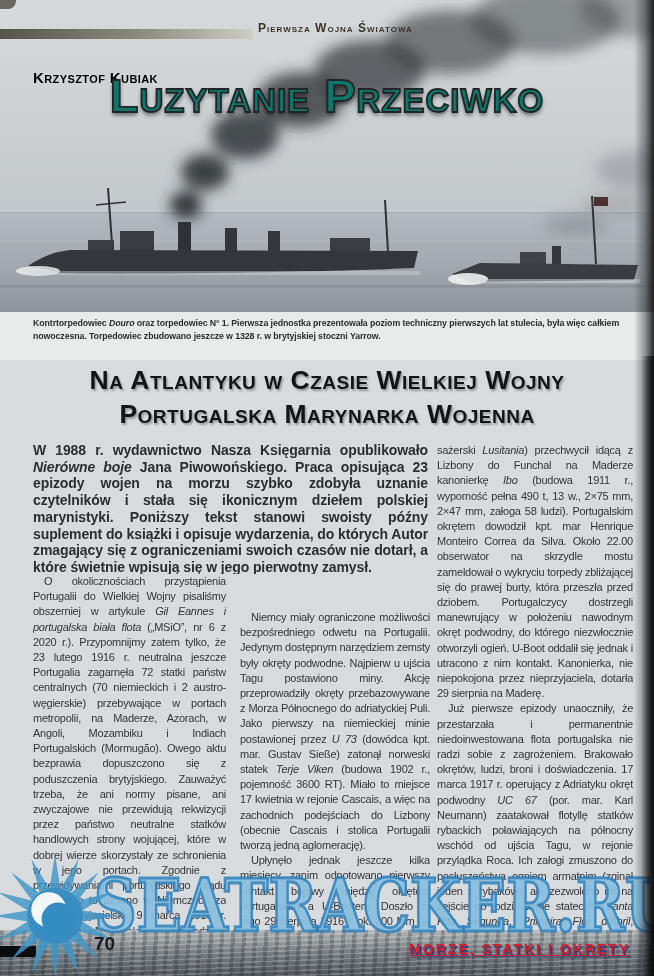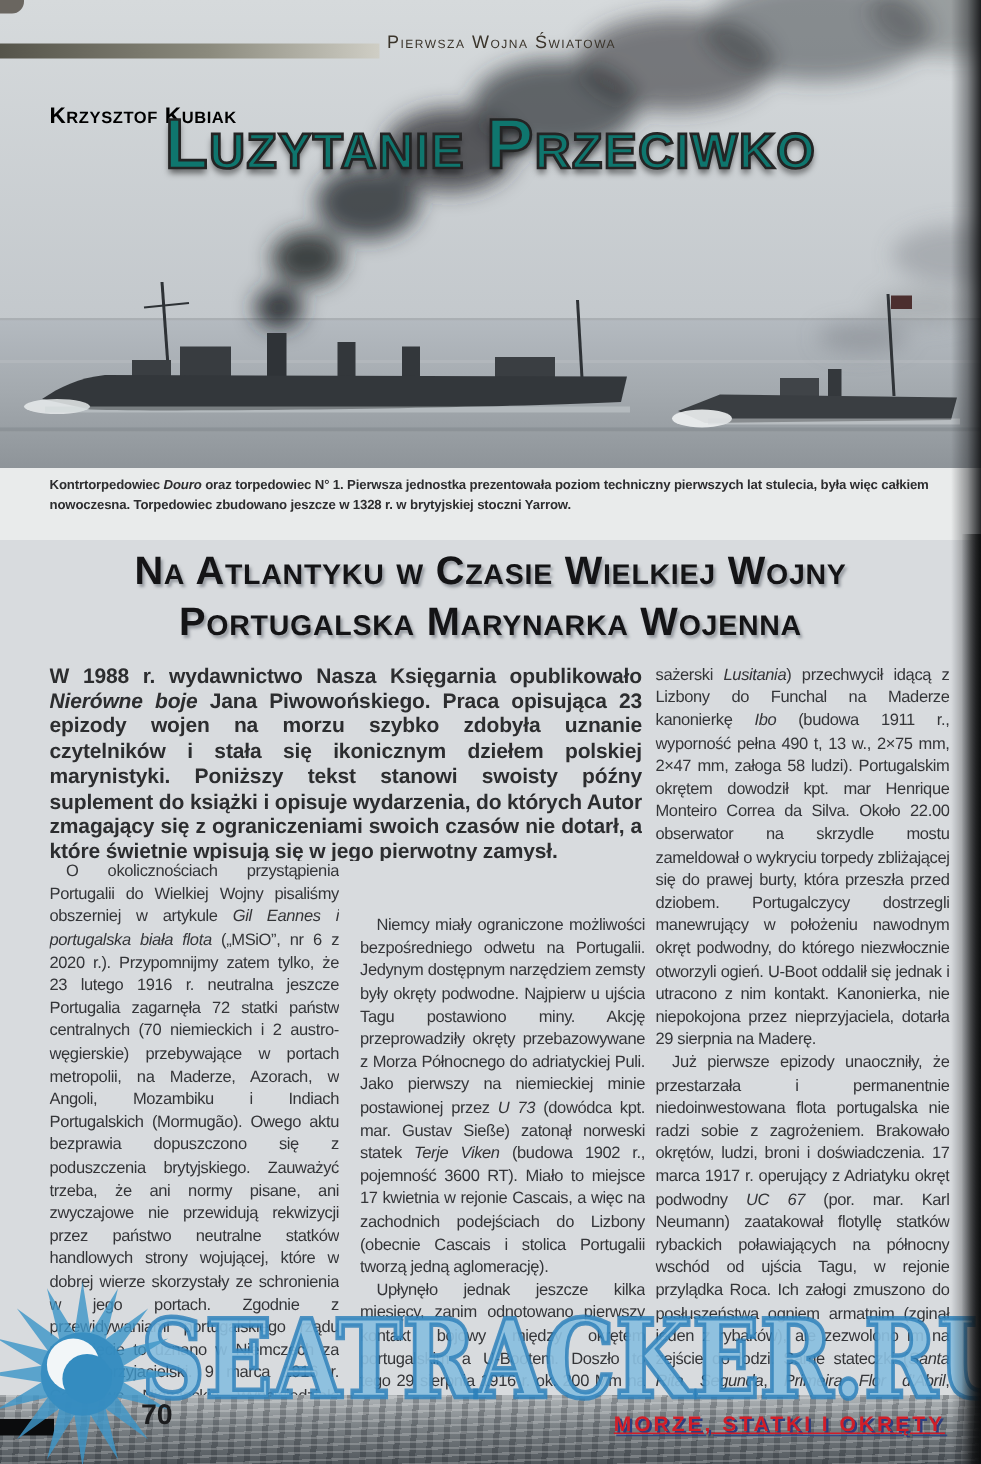--- a/index.html
+++ b/index.html
@@ -5,21 +5,21 @@
   html,body{margin:0;padding:0;background:#888;}
   .page{position:relative;width:654px;height:976px;background:#d8dbde;overflow:hidden;
         font-family:"Liberation Sans",sans-serif;}
 
   
   .hero{position:absolute;left:0;top:0;width:654px;height:312px;}
 
   
   .masthead-bar{position:absolute;left:0;top:29px;width:253px;height:10px;
     background:linear-gradient(to right,#55544a,#8b8a7d 55%,#cfcec5);}
-  .masthead-topic{position:absolute;left:258px;top:21px;font-size:12px;font-weight:normal;
+  .masthead-topic{position:absolute;left:258px;top:21px;font-size:12px;font-weight:bold;
     font-variant:small-caps;letter-spacing:1px;color:#3a342b;text-align:right;}
   .author{position:absolute;left:33px;top:49px;font-size:15px;font-weight:bold;
     font-variant:small-caps;letter-spacing:.4px;color:#000000;margin-top:20px;}
 
   .main-title{position:absolute;left:0;width:654px;top:66px;text-align:center;
     font-weight:bold;font-variant:small-caps;font-size:47px;line-height:59px;letter-spacing:1px;
     color:#0f766e;-webkit-text-stroke:1.8px #242424;
     text-shadow:0 3px 4px rgba(0,0,0,.55);}
 
   

